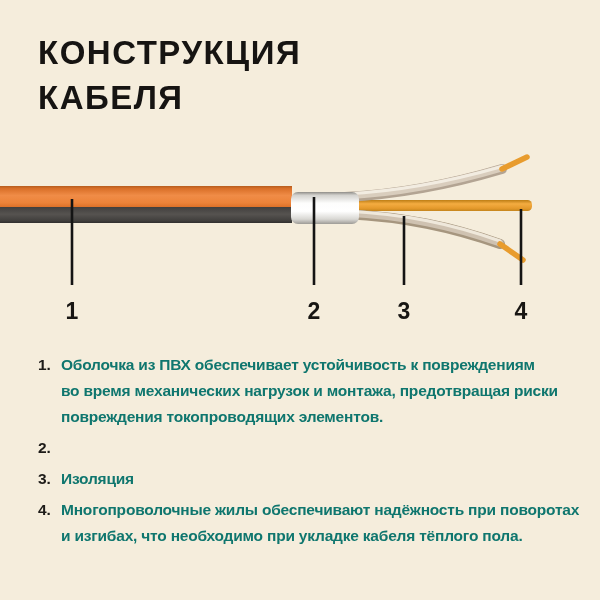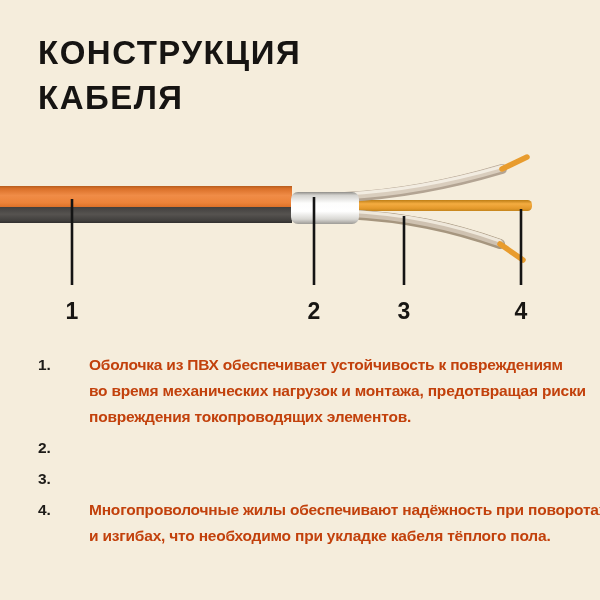--- a/index.html
+++ b/index.html
@@ -29,23 +29,22 @@
     margin-bottom:5px;
   }
   .legend-num{
     flex:0 0 23px;
     font-size:15.5px;font-weight:bold;line-height:26px;
     color:#1d1b18;
   }
   .legend-text{
     font-size:15.5px;font-weight:bold;line-height:26px;
     letter-spacing:-0.2px;
-    color:#c2410c;
+    color:#0f766e;
     white-space:pre;
-    margin-left:28px;
   }
   .diagram svg{display:block;}
   .diagram text{
     font-family:"Liberation Sans","DejaVu Sans",sans-serif;
     font-size:23px;font-weight:bold;fill:#181613;
   }
 </style>
 </head>
 <body>
 
@@ -128,20 +127,21 @@
       <span class="legend-num">1.</span>
       <div class="legend-text">Оболочка из ПВХ обеспечивает устойчивость к повреждениям
 во время механических нагрузок и монтажа, предотвращая риски
 повреждения токопроводящих элементов.</div>
     </div>
     <div class="legend-item">
       <span class="legend-num">2.</span>
     </div>
     <div class="legend-item">
       <span class="legend-num">3.</span>
+      <div class="legend-text">Изоляция</div>
     </div>
     <div class="legend-item">
       <span class="legend-num">4.</span>
       <div class="legend-text">Многопроволочные жилы обеспечивают надёжность при поворотах
 и изгибах, что необходимо при укладке кабеля тёплого пола.</div>
     </div>
   </div>
 
 </div>
 

